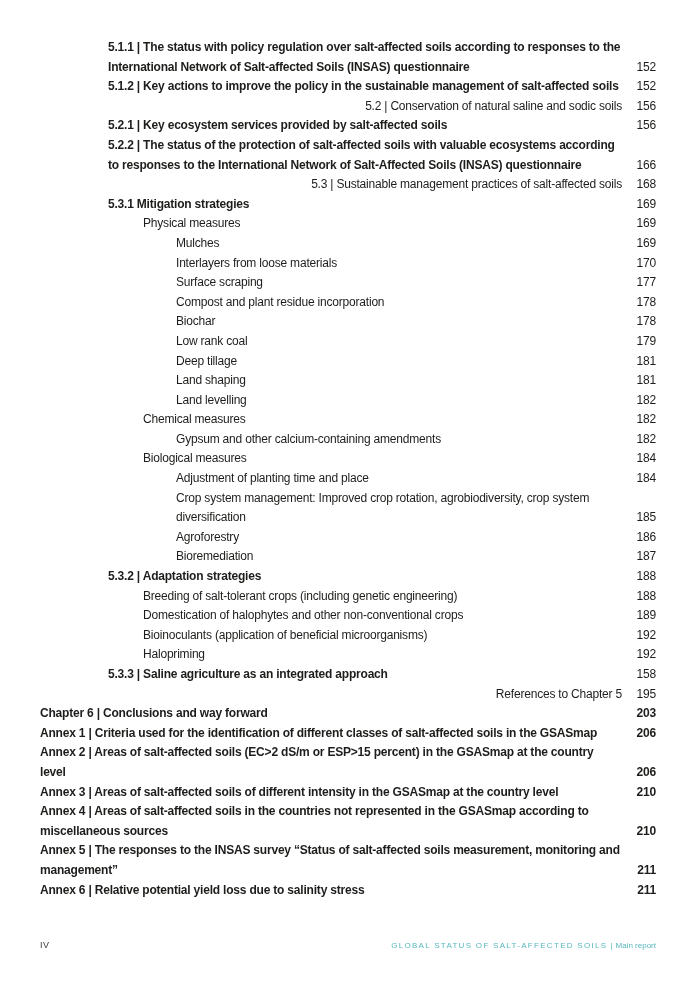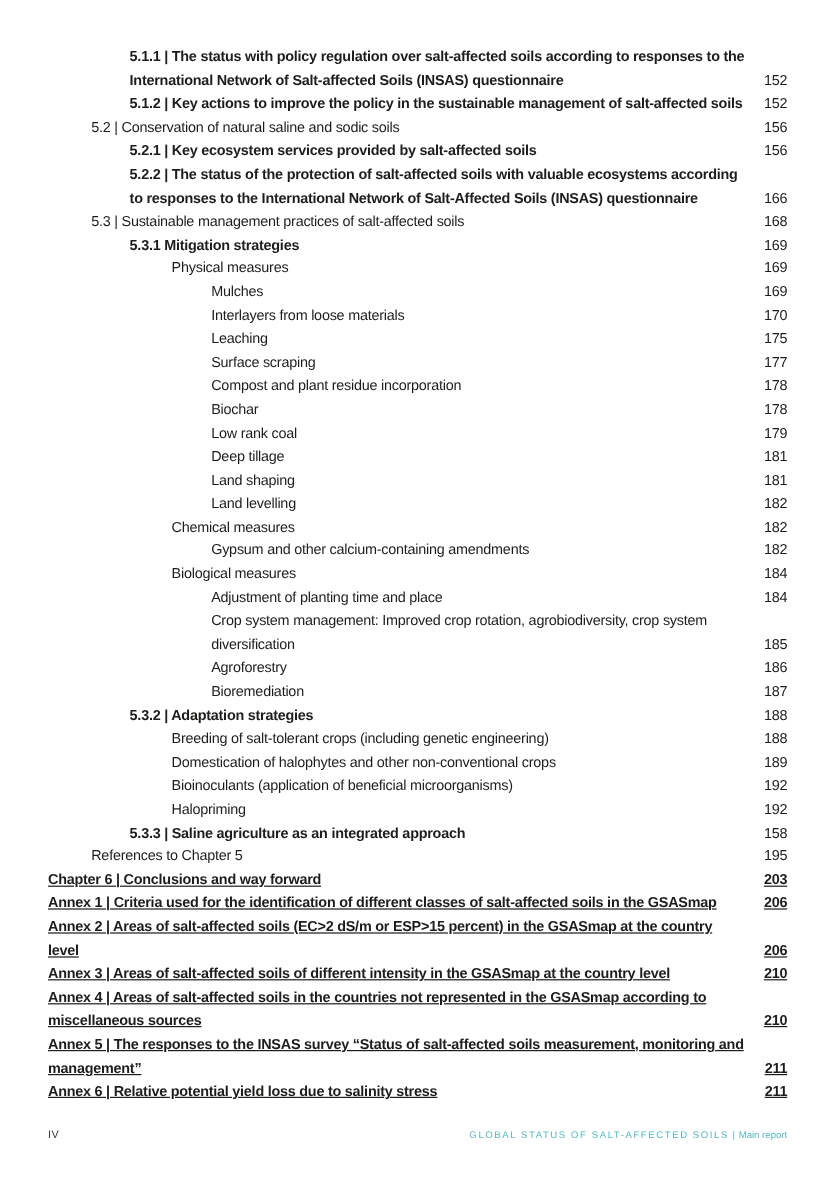--- a/index.html
+++ b/index.html
@@ -18,25 +18,25 @@
   .toc-row {
     display:flex;
     align-items:flex-end;
     font-size:12px;
     line-height:19.6px;
     letter-spacing:-0.2px;
   }
   .toc-text { flex:1; }
   .toc-page { flex:none; width:34px; text-align:right; }
   .lvl-0 .toc-text { padding-left:0; }
-  .lvl-1 .toc-text { padding-left:36px; }
+  .lvl-1 .toc-text { padding-left:36px;text-align:right; }
   .lvl-2 .toc-text { padding-left:68px;font-weight:bold; }
   .lvl-3 .toc-text { padding-left:103px; }
   .lvl-4 .toc-text { padding-left:136px; }
-  .bold { font-weight:bold;text-decoration:underline; }
+  .bold { font-weight:bold; }
   .footer {
     position:absolute;
     left:40px; right:44px; bottom:40px;
     display:flex;
     justify-content:space-between;
     align-items:baseline;
   }
   .footer-left {
     font-size:9px;
     color:#3a3a3a;
@@ -100,24 +100,20 @@
   <div class="toc-row lvl-4">
     <span class="toc-text">Mulches</span>
     <span class="toc-page">169</span>
   </div>
 
   <div class="toc-row lvl-4">
     <span class="toc-text">Interlayers from loose materials</span>
     <span class="toc-page">170</span>
   </div>
 
-  <div class="toc-row lvl-4">
-    <span class="toc-text">Leaching</span>
-    <span class="toc-page">175</span>
-  </div>
 
 
   <div class="toc-row lvl-4">
     <span class="toc-text">Surface scraping</span>
     <span class="toc-page">177</span>
   </div>
 
   <div class="toc-row lvl-4">
     <span class="toc-text">Compost and plant residue incorporation</span>
     <span class="toc-page">178</span>

